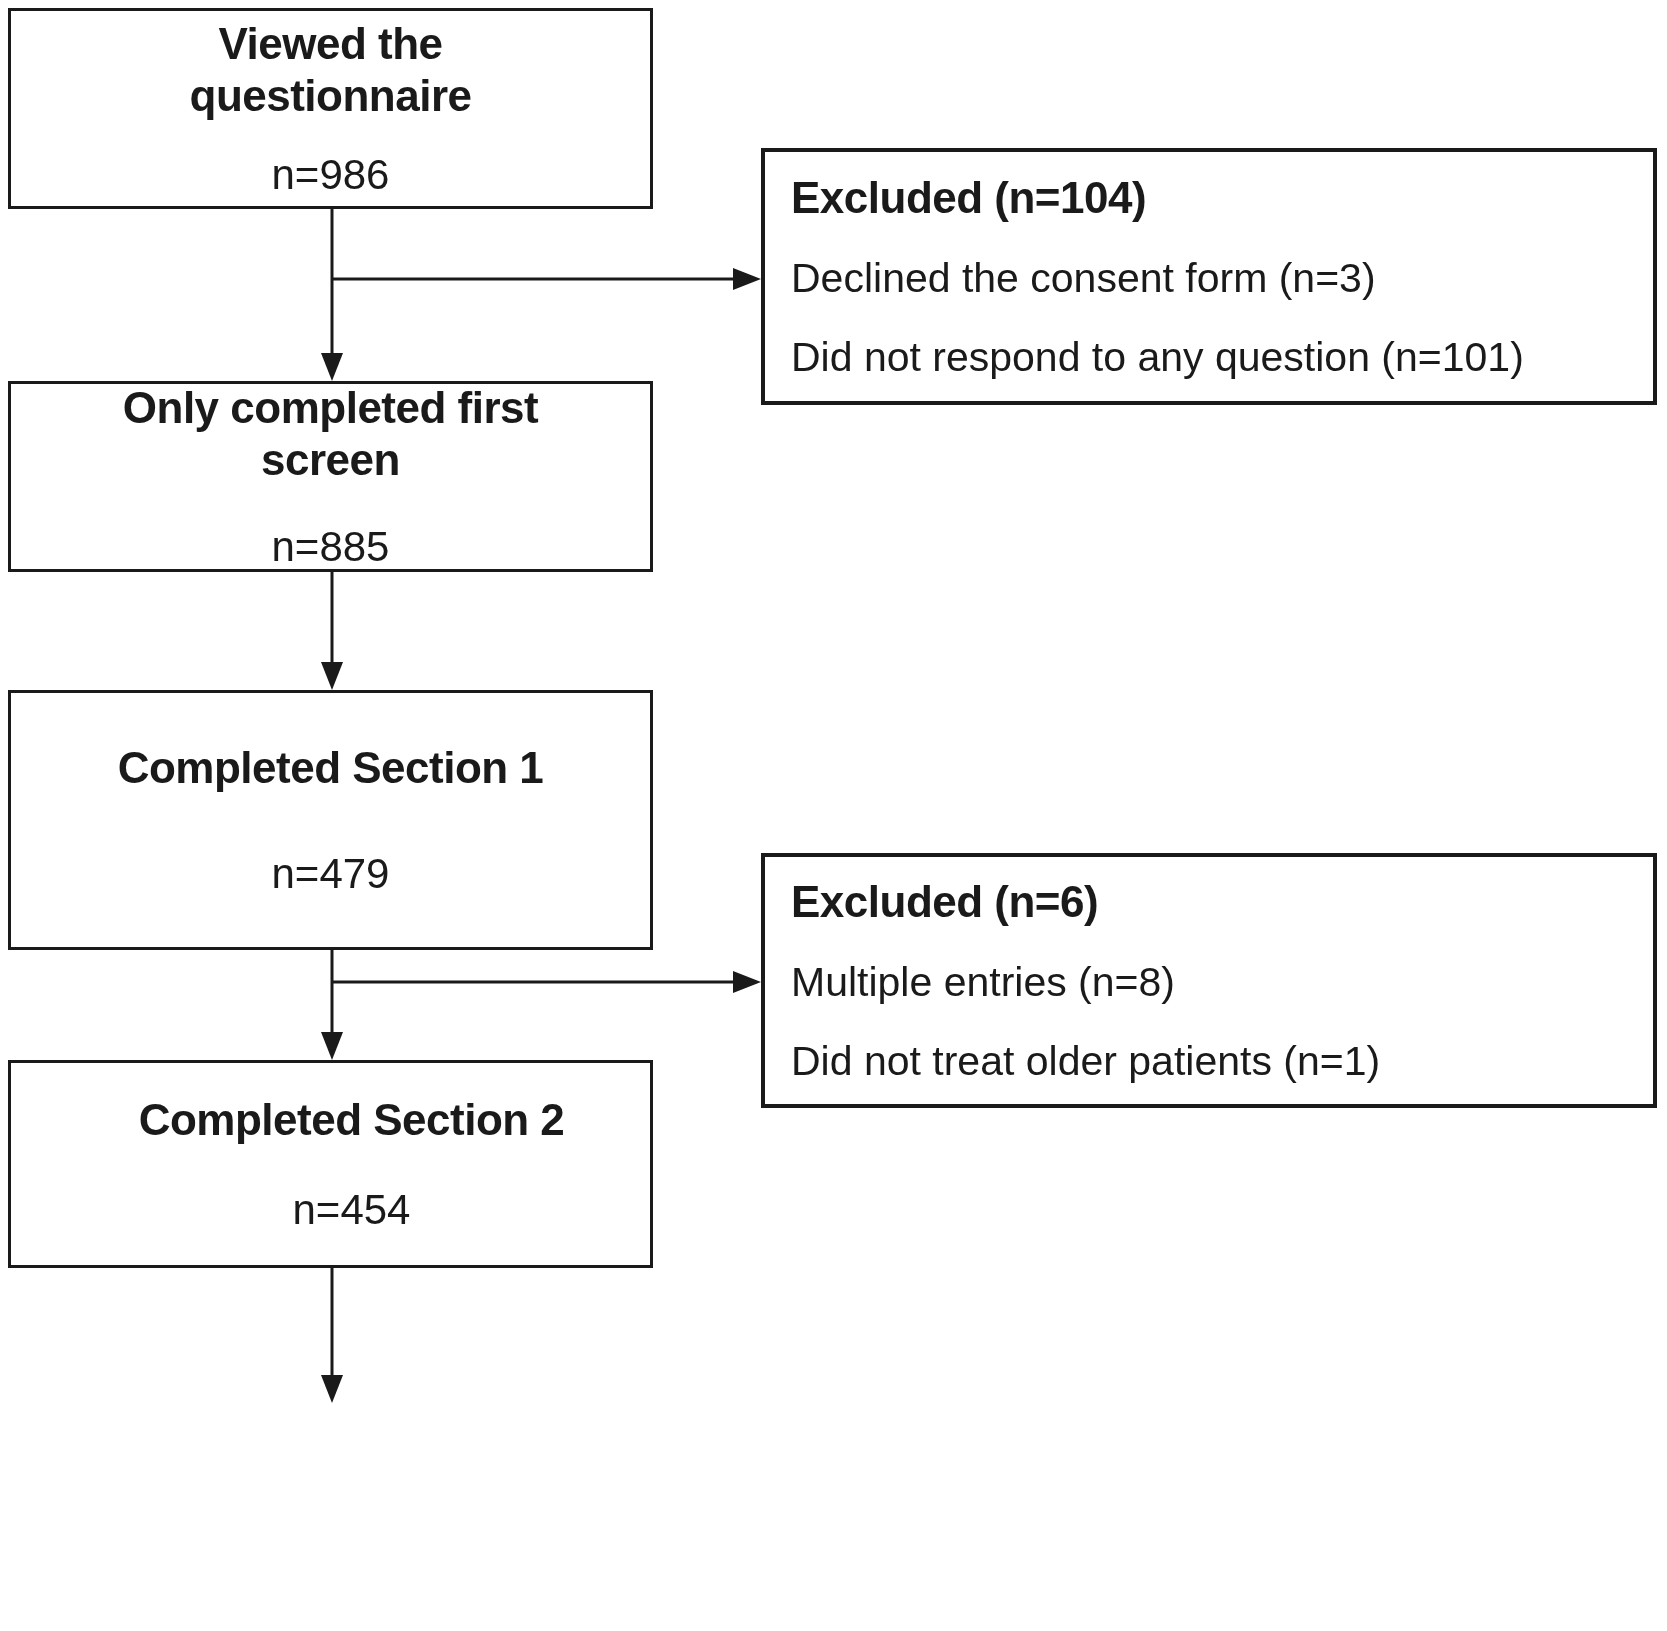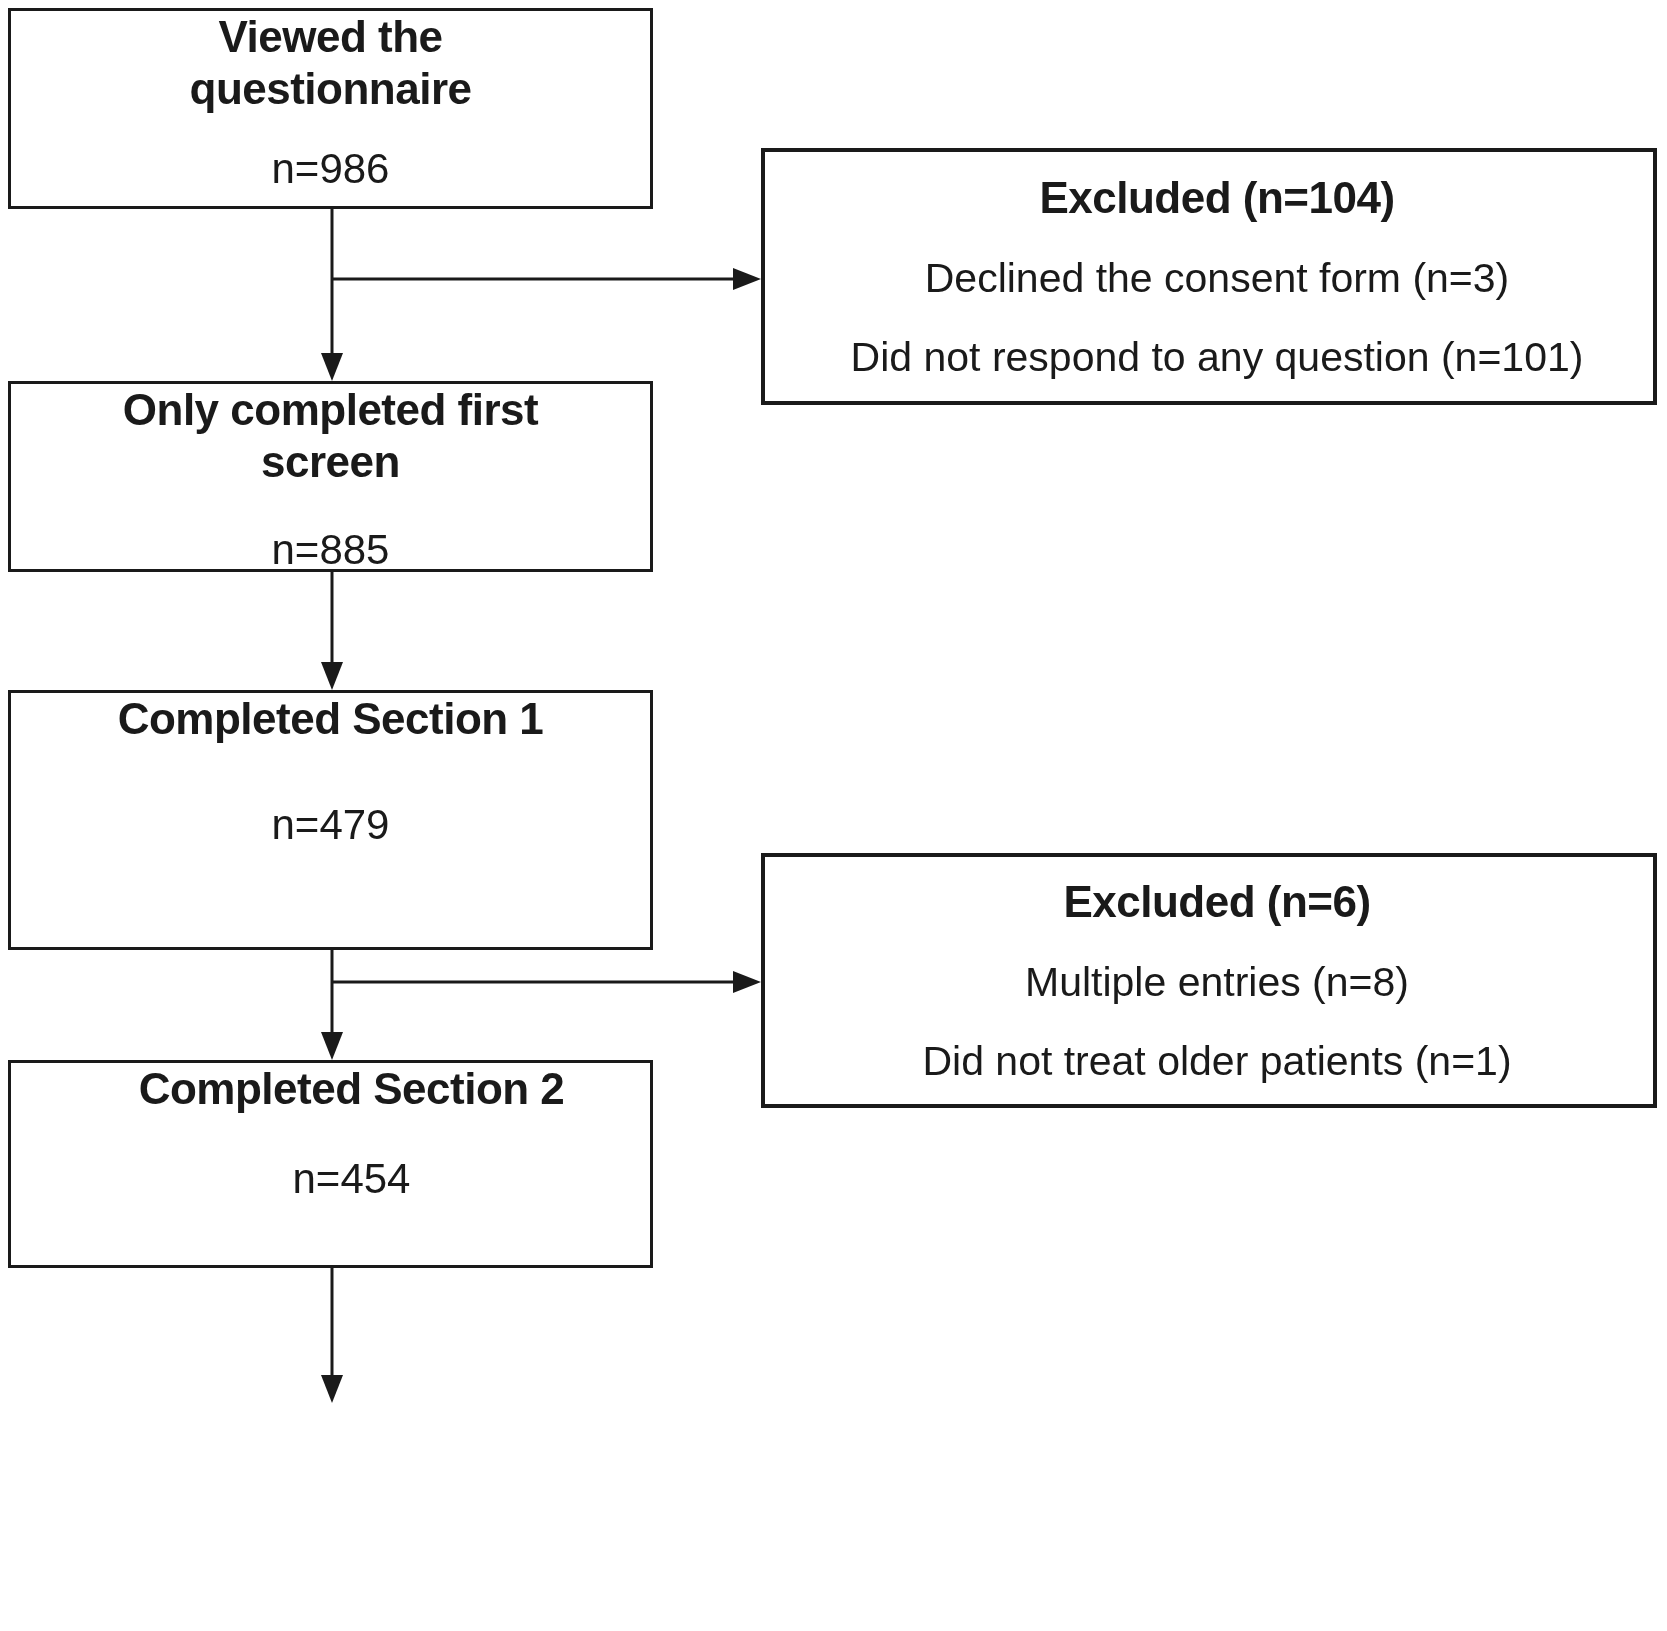--- a/index.html
+++ b/index.html
@@ -19,20 +19,21 @@
   .flow-box {
     position: absolute;
     left: 8px;
     width: 645px;
     box-sizing: border-box;
     border: 3px solid #1a1a1a;
     background: #ffffff;
     display: flex;
     flex-direction: column;
     align-items: center;
+    justify-content: center;
     gap: 30px;
     text-align: center;
   }
   .box-title {
     font-size: 44px;
     font-weight: bold;
     line-height: 1.18;
     white-space: pre-line;
     letter-spacing: -0.5px;
   }
@@ -45,21 +46,21 @@
     left: 761px;
     width: 896px;
     box-sizing: border-box;
     border: 4px solid #1a1a1a;
     background: #ffffff;
     display: flex;
     flex-direction: column;
     justify-content: center;
     gap: 32px;
     padding: 10px 10px 10px 26px;
-    text-align: center;
+    text-align: left;
   }
   .exclusion-title {
     font-size: 44px;
     font-weight: bold;
     letter-spacing: -0.5px;
   }
   .exclusion-reason {
     font-size: 41px;
     font-weight: normal;
   }

